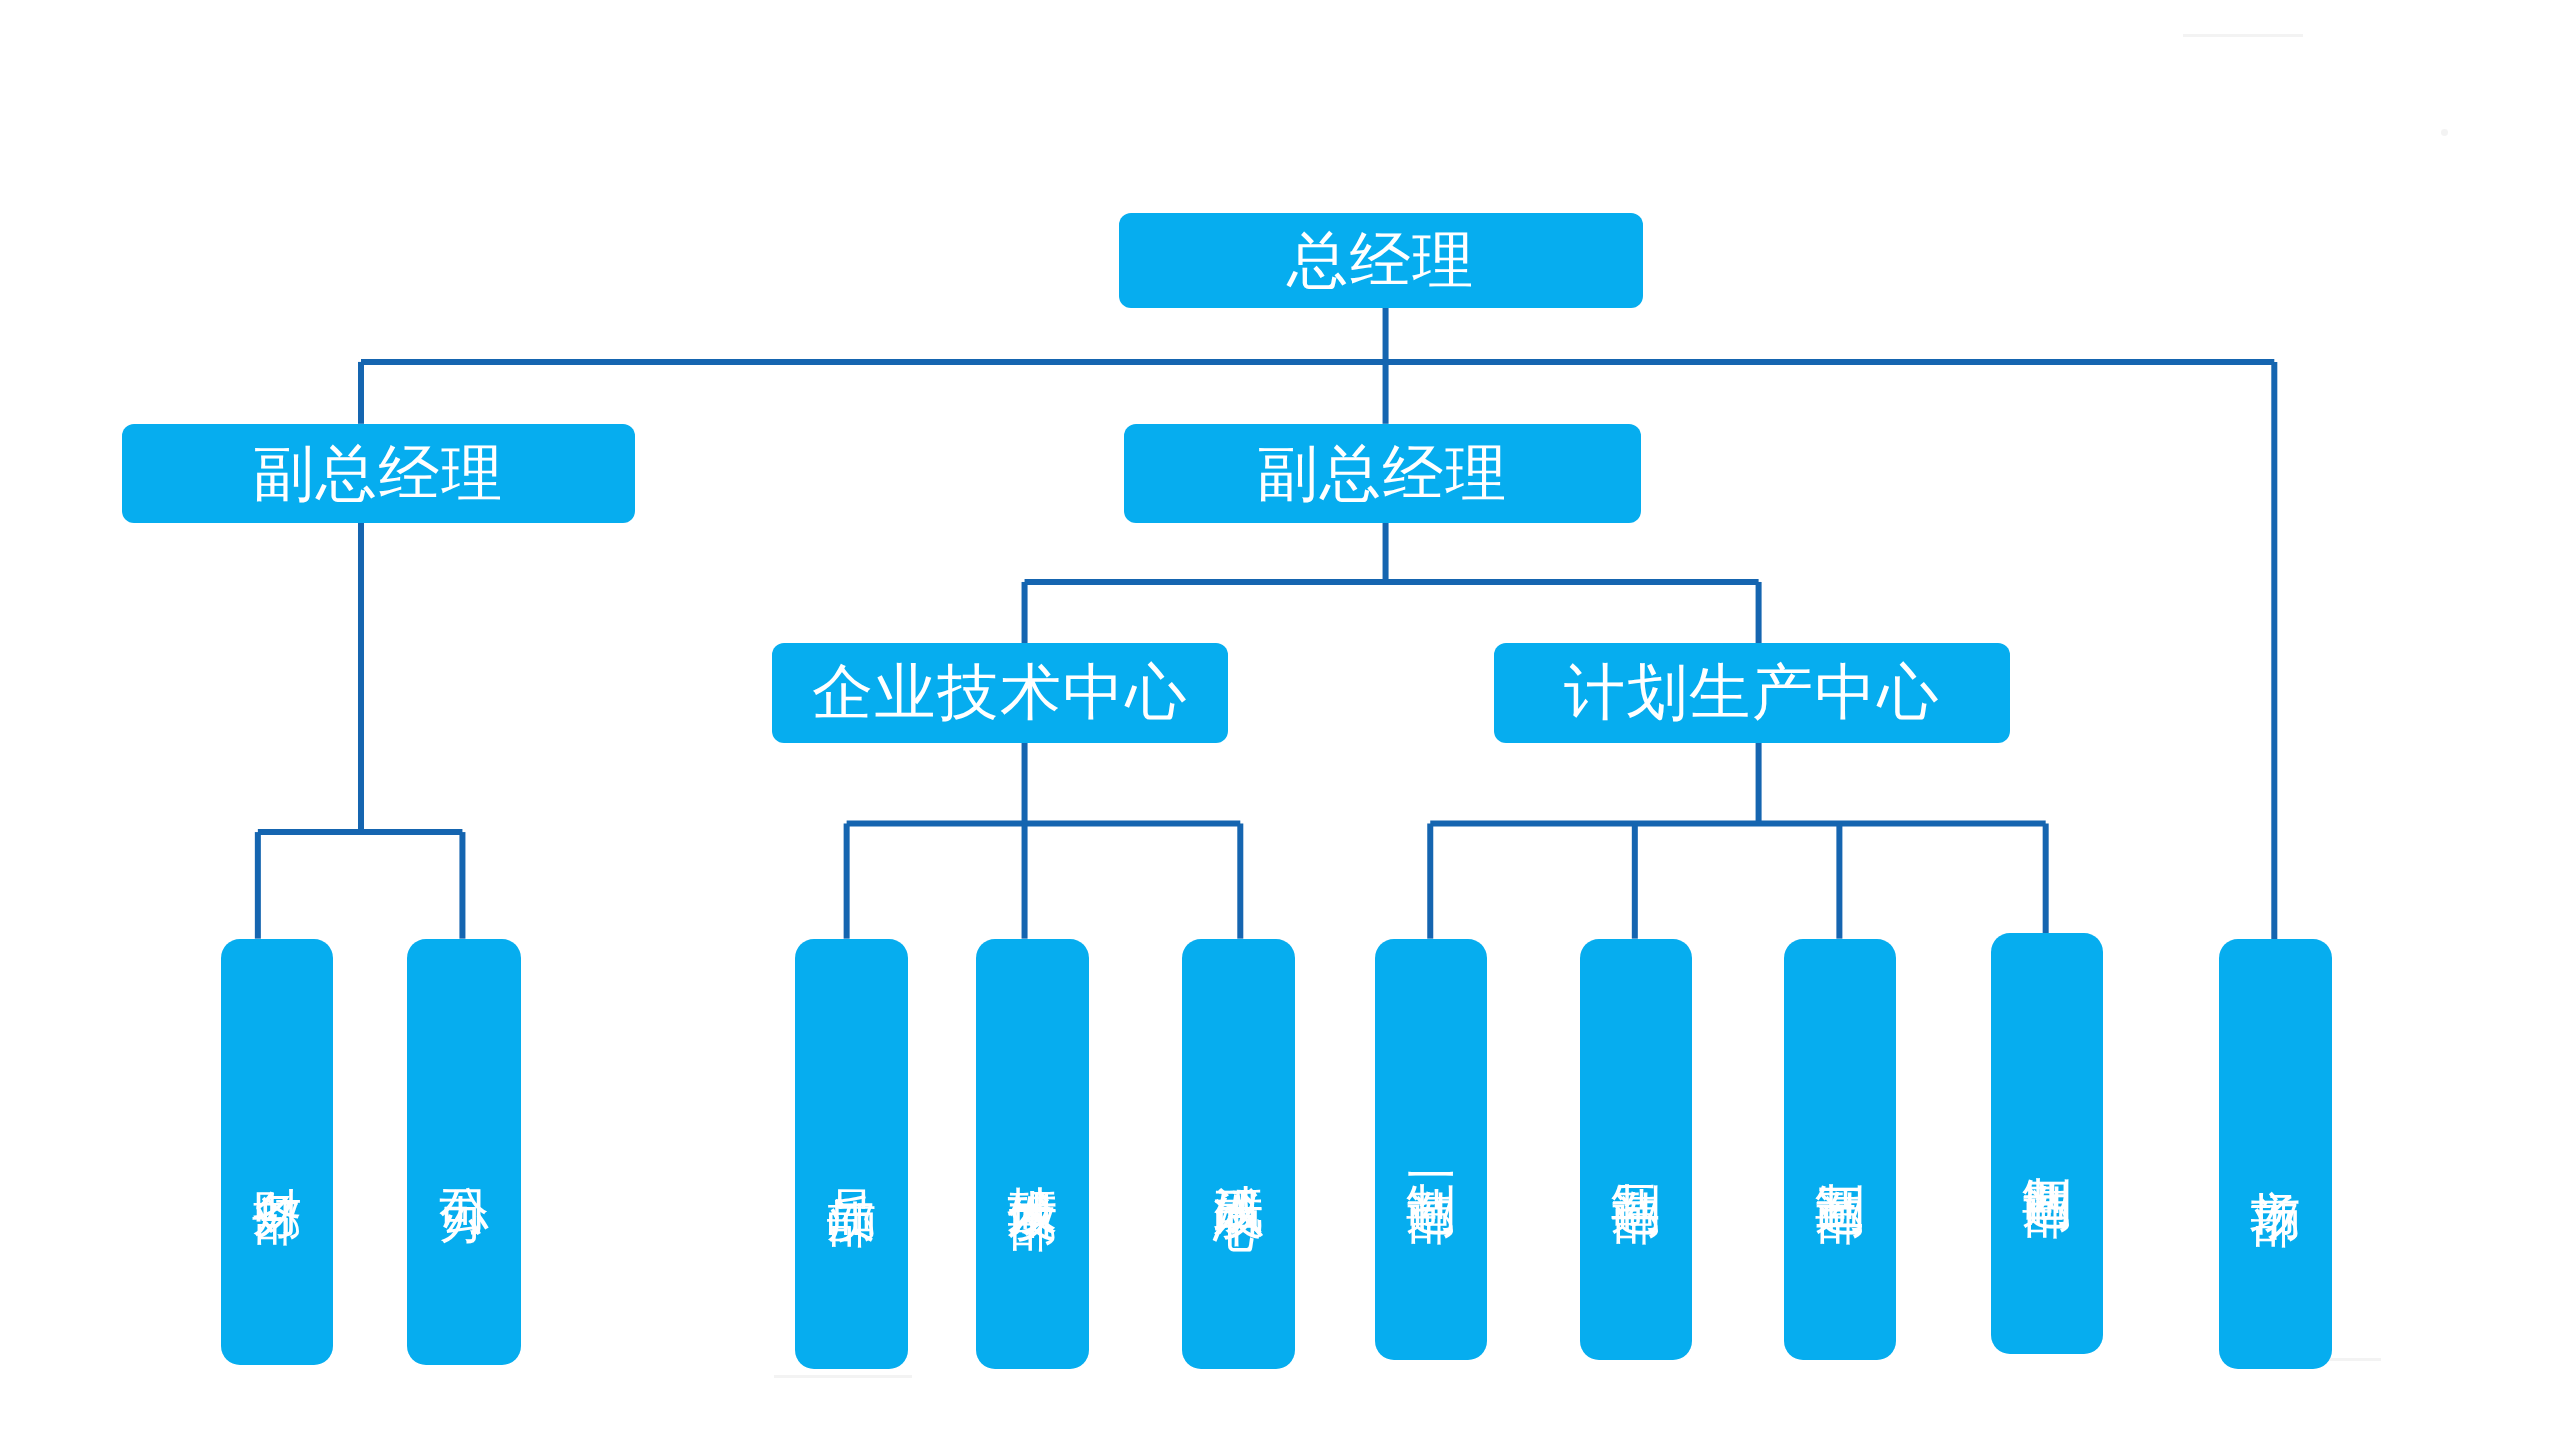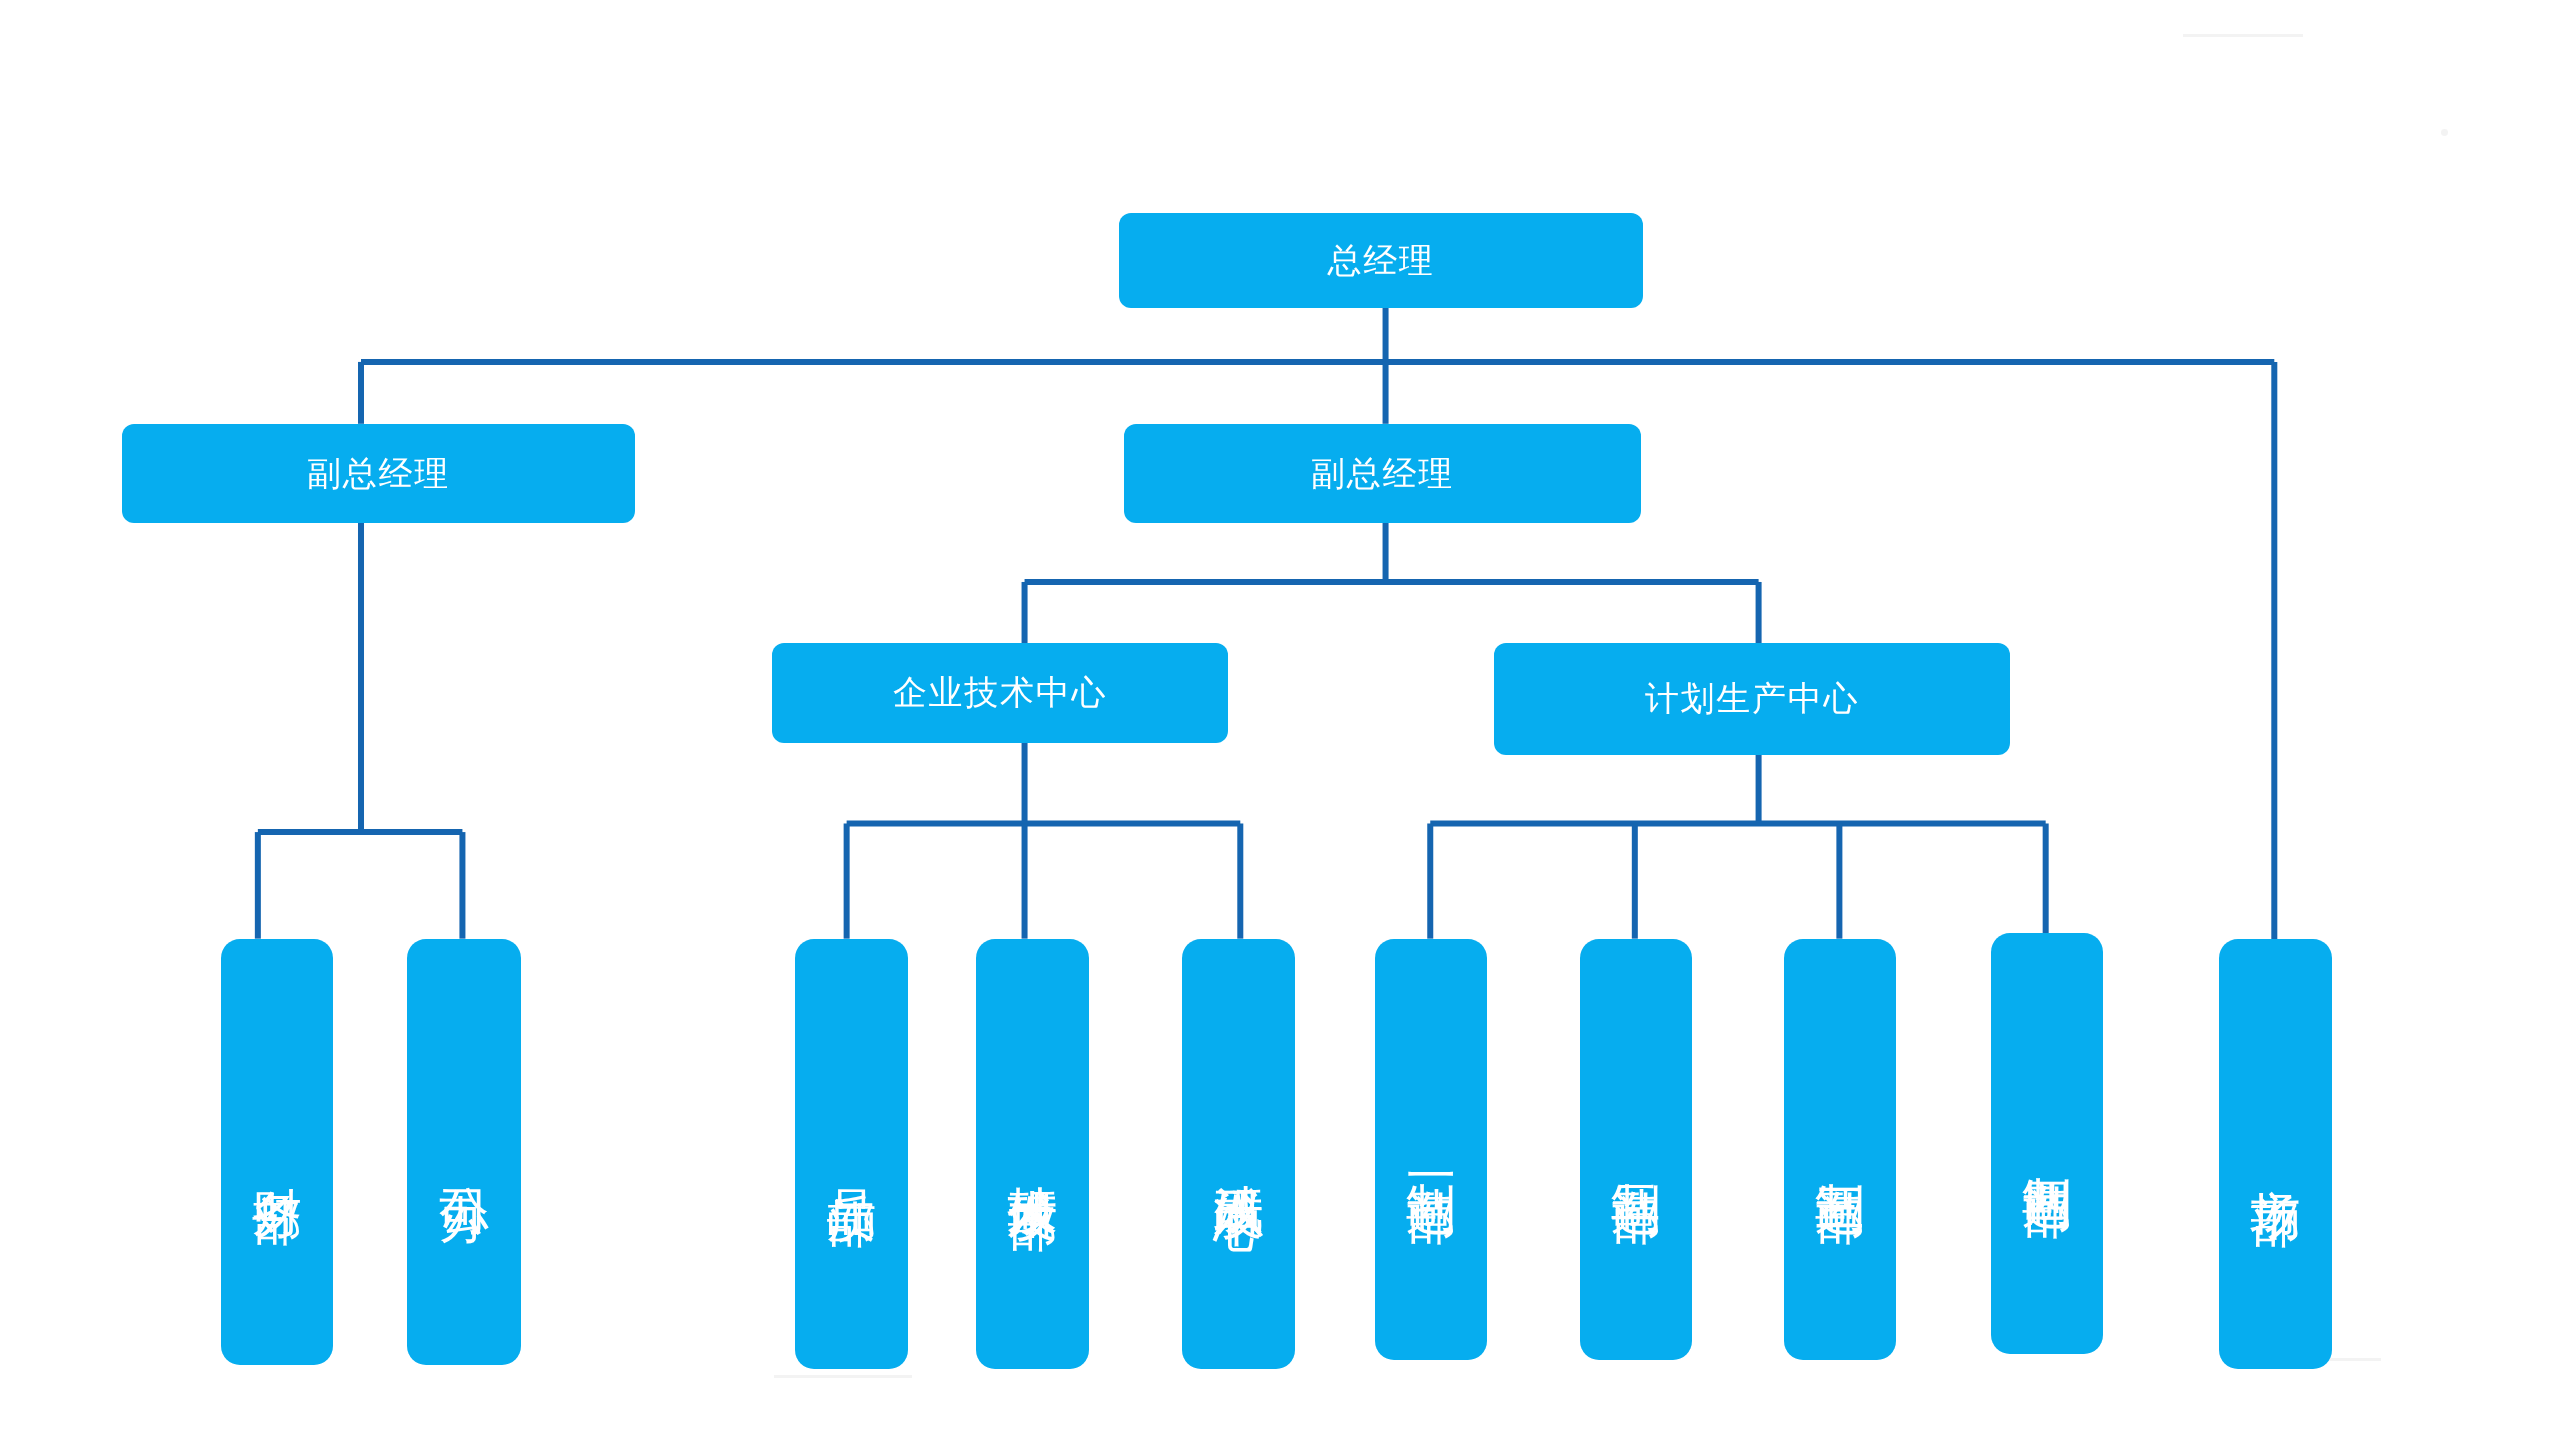--- a/index.html
+++ b/index.html
@@ -35,21 +35,21 @@
     box-sizing: border-box;
   }
   .node.horiz {
     border-radius: 12px;
   }
   .node.vert {
     border-radius: 19px;
   }
   .label-h {
     color: #ffffff;
-    font-size: 34px;
+    font-size: 61px;
     line-height: 1.1;
     letter-spacing: 1.7px;
     white-space: nowrap;
     font-weight: 400;
   }
   .label-v {
     color: #ffffff;
     font-size: 50px;
     line-height: 1.22;
     letter-spacing: 3.4px;
@@ -122,21 +122,21 @@
   </div>
 
   <div class="node horiz" style="left:1124px;top:424px;width:517px;height:99px;">
     <span class="label-h">副总经理</span>
   </div>
 
   <div class="node horiz" style="left:772px;top:643px;width:456px;height:100px;">
     <span class="label-h">企业技术中心</span>
   </div>
 
-  <div class="node horiz" style="left:1494px;top:643px;width:516px;height:112px;">
+  <div class="node horiz" style="left:1494px;top:643px;width:516px;height:100px;">
     <span class="label-h">计划生产中心</span>
   </div>
 
   <div class="node vert" style="left:221px;top:939px;width:112px;height:426px;">
     <span class="label-v">财务部</span>
   </div>
 
   <div class="node vert" style="left:407px;top:939px;width:114px;height:426px;">
     <span class="label-v">公司办</span>
   </div>

